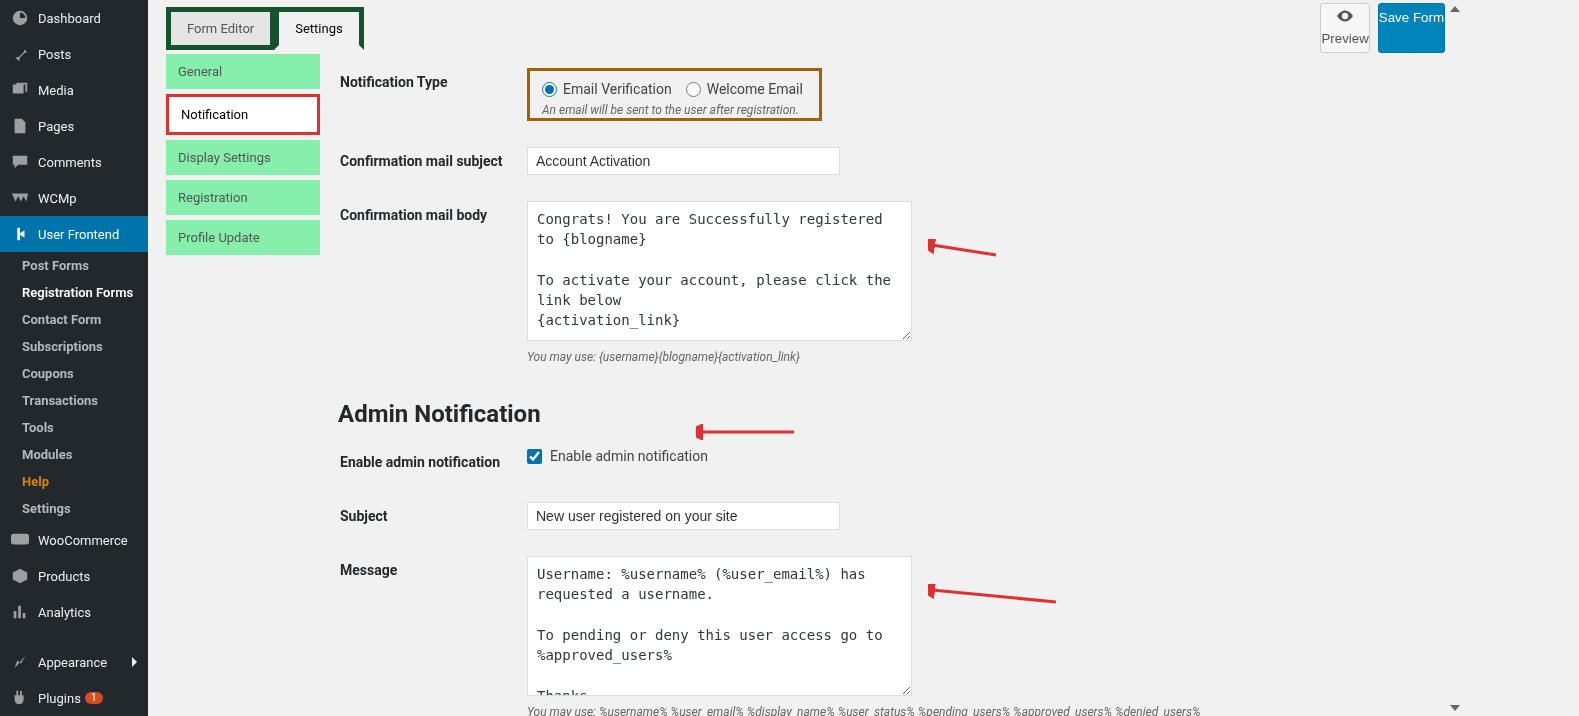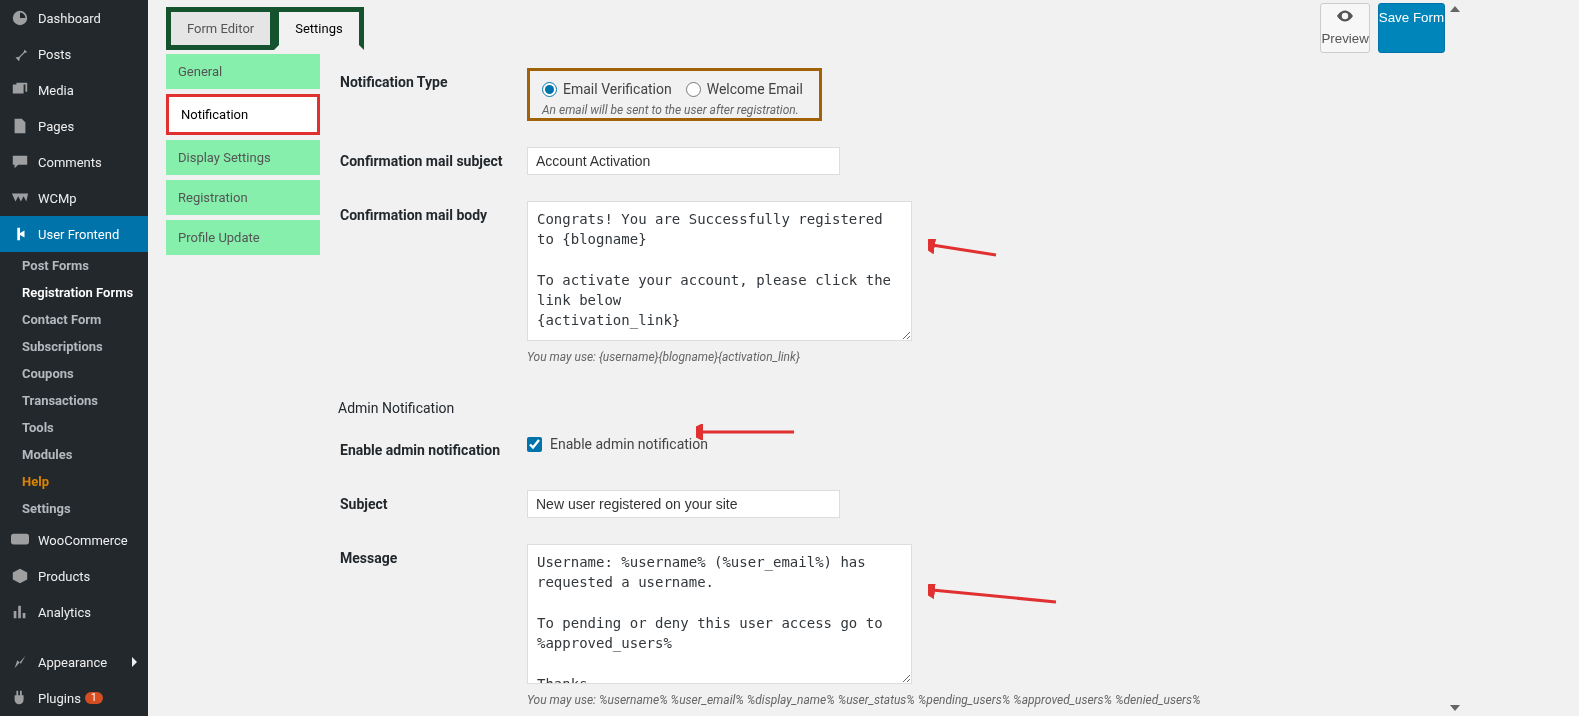--- a/index.html
+++ b/index.html
@@ -46,21 +46,21 @@
 .form-table th { text-align:left; vertical-align:top; font-weight:700; color:#23282d; width:185px; padding: 18px 10px 18px 0; font-size:14px; }
 .form-table td { vertical-align:top; padding: 12px 10px 12px 0; }
 input[type=text] { width:313px; padding:5px 8px; border:1px solid #ddd; background:#fff; color:#333; font-size:14px; }
 textarea { width:385px; height:140px; padding:7px 9px; border:1px solid #ddd; background:#fff; color:#32373c; font-size:14px; line-height:1.45; resize:both; }
 .desc { color:#666; font-style:italic; font-size:12px; margin-top:6px; }
 .radio-row { display:flex; align-items:center; gap:14px; }
 .radio-row label { display:flex; align-items:center; gap:6px; font-size:14px; color:#444; }
 input[type=radio] { width:15px; height:15px; accent-color:#0073aa; }
 input[type=checkbox] { width:15px; height:15px; accent-color:#0073aa; }
 .highlight-box { border:3px solid #a16207; padding:10px 16px 1px 12px; display:inline-block; }
-h2.section { font-size:14px; font-weight:400; color:#23282d; padding: 22px 0 6px 0; }
+h2.section { font-size:24px; font-weight:700; color:#23282d; padding: 22px 0 6px 0; }
 
 .arrow { position:absolute; pointer-events:none; }
 
 .scrolltrack { position:absolute; right:0; top:0; bottom:0; width:17px; background:#f1f1f1; }
 .scrollup { position:absolute; top:0; right:0; width:17px; height:17px; display:flex; align-items:center; justify-content:center; cursor:pointer; }
 .scrolldown { position:absolute; bottom:0; right:0; width:17px; height:17px; display:flex; align-items:center; justify-content:center; cursor:pointer; }
 </style>
 </head>
 <body>
 

